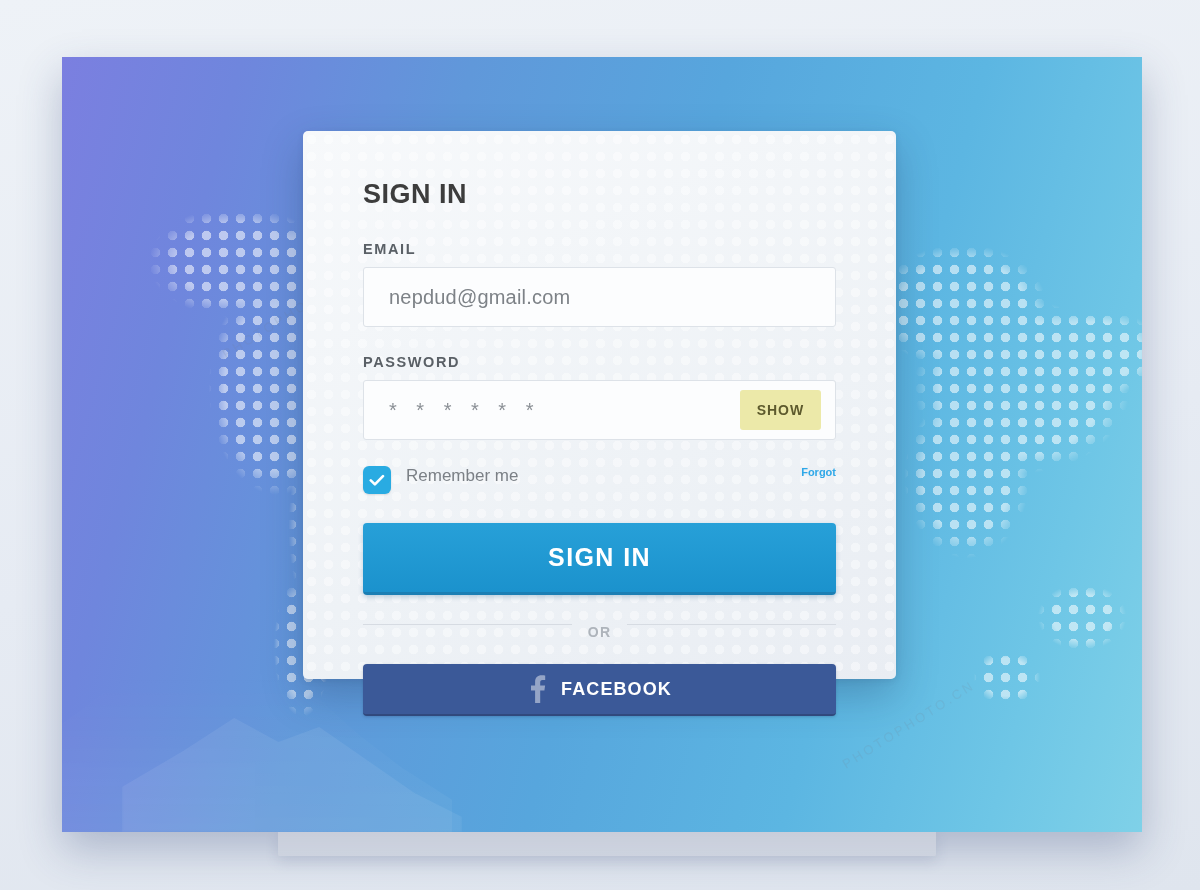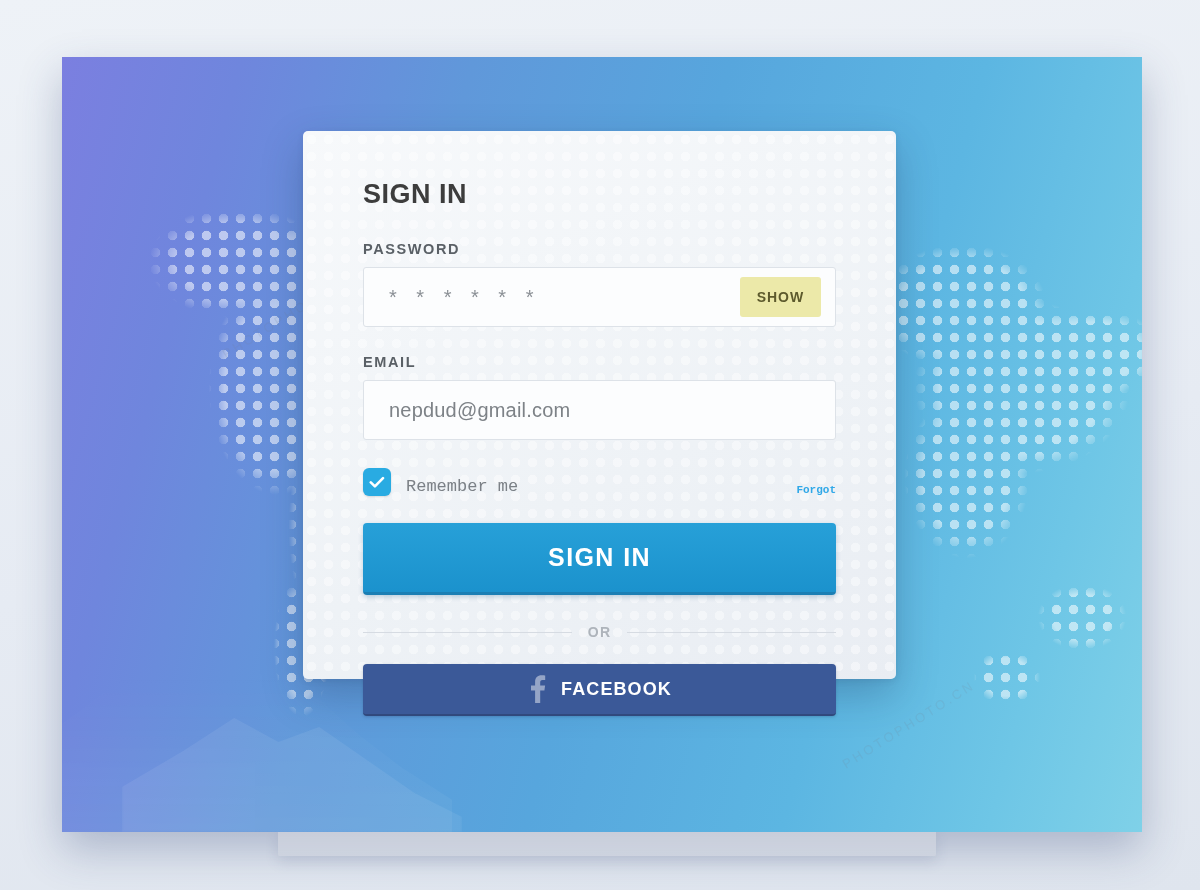--- a/index.html
+++ b/index.html
@@ -198,25 +198,24 @@
     padding: 12px 17px;
     cursor: pointer;
     font-family: inherit;
   }
 
   .field-block { margin-bottom: 27px; }
 
   
   .remember-row {
     display: flex;
-    align-items: flex-end;
+    align-items: flex-start;
     height: 30px;
     margin-top: -1px;
     margin-bottom: 27px;
-    font-family: Liberation Mono, monospace;
   }
   .checkbox {
     width: 28px;
     height: 28px;
     border-radius: 6px;
     background: #29abe2;
     display: flex;
     align-items: center;
     justify-content: center;
     cursor: pointer;
@@ -252,21 +251,20 @@
     font-weight: bold;
     letter-spacing: 1.4px;
     cursor: pointer;
     font-family: inherit;
     box-shadow: 0 2px 5px rgba(20,90,140,0.25);
   }
 
   
   .or-row {
     display: flex;
-    align-items: center;
     margin: 29px 0 24px 0;
   }
   .or-line {
     flex: 1;
     height: 1px;
     background: #d6dbe2;
   }
   .or-text {
     font-size: 14px;
     font-weight: bold;
@@ -326,31 +324,31 @@
     <div class="watermark" style="left:660px; top:200px;">PHOTOPHOTO.CN</div>
     <div class="watermark" style="left:330px; top:520px;">PHOTOPHOTO.CN</div>
     <div class="watermark" style="left:770px; top:660px;">PHOTOPHOTO.CN</div>
   </div>
 
   <div id="card">
 
     <div class="card-title">SIGN IN</div>
 
     <div class="field-block">
+      <div class="field-label">EMAIL</div>
+      <div class="input-shell">
+        <input class="input-text" type="text" value="nepdud@gmail.com" style="">
+      </div>
+    </div>
+
+    <div class="field-block">
       <div class="field-label">PASSWORD</div>
       <div class="input-shell">
         <span class="input-text mask">* * * * * *</span>
         <button class="show-btn">SHOW</button>
-      </div>
-    </div>
-
-    <div class="field-block">
-      <div class="field-label">EMAIL</div>
-      <div class="input-shell">
-        <input class="input-text" type="text" value="nepdud@gmail.com" style="">
       </div>
     </div>
 
     <div class="remember-row">
       <span class="checkbox">
         <svg width="16" height="13" viewBox="0 0 16 13">
           <path d="M1.8 6.4 L5.9 10.4 L14 2.1" fill="none" stroke="#ffffff" stroke-width="2.6" stroke-linecap="round" stroke-linejoin="round"></path>
         </svg>
       </span>
       <span class="remember-label">Remember me</span>

